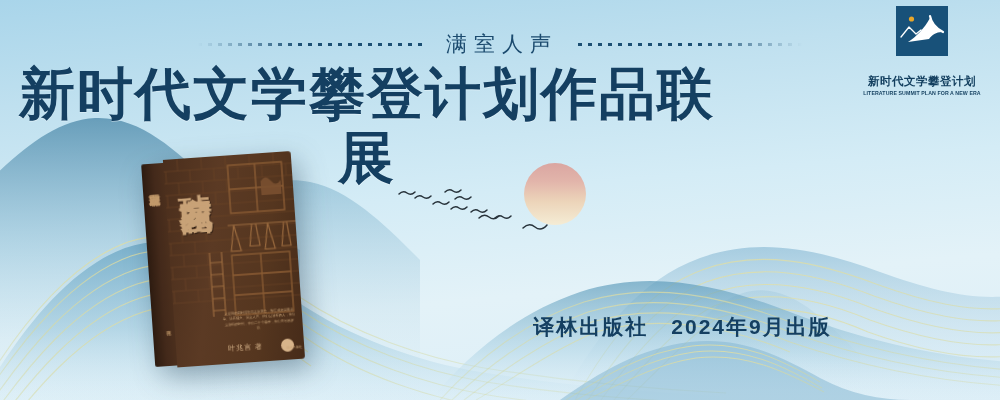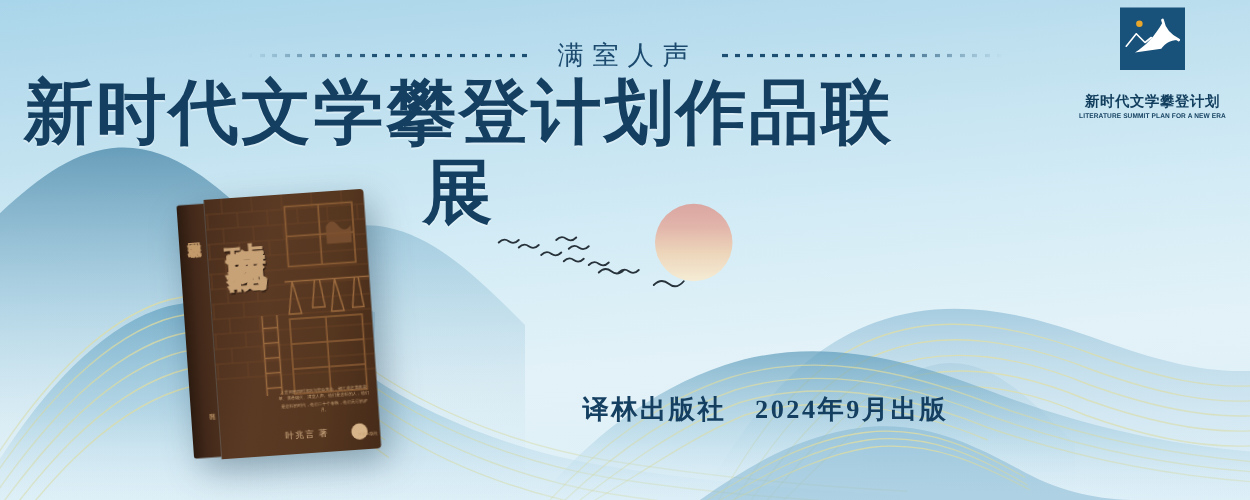--- a/index.html
+++ b/index.html
@@ -40,21 +40,21 @@
                mask-image:linear-gradient(to left,transparent,#000 45%); }
   .kicker {
     font-family:"Liberation Sans", sans-serif;
     font-size:21px; letter-spacing:7px; color:#1b4a6e;
     white-space:nowrap; padding-left:4px;
   }
   
   .main-title {
     position:absolute; left:0; top:62px; width:854px;
     text-align:center;
-    font-family:Liberation Mono, monospace;
+    font-family:Liberation Sans, sans-serif;
     font-weight:bold;
     font-size:56px; line-height:64px;
     letter-spacing:2px;
     color:#143f61;
     text-shadow:0 1px 0 rgba(255,255,255,.35);
     padding-right:120px;
   }
   
   .logo {
     position:absolute; right:14px; top:6px;
@@ -139,21 +139,22 @@
     background:#15567f;
     display:flex; align-items:center; justify-content:center;
   }
   .label-bar-txt {
     font-family:"Liberation Serif", serif;
     font-size:24px; letter-spacing:2px; color:#f6efd9;
     white-space:nowrap;
   }
   .pub-line {
     position:absolute; left:466px; top:313px; width:433px;
-    font-family:Liberation Serif, serif; font-weight:bold;
+    text-align:center;
+    font-family:Liberation Sans, sans-serif; font-weight:bold;
     font-size:21px; letter-spacing:2px; color:#143f61;
     white-space:nowrap;
   }
 </style>
 </head>
 <body>
 
 <div class="banner">
 
   <svg class="sky-svg" viewBox="0 0 1000 400" preserveAspectRatio="none">

